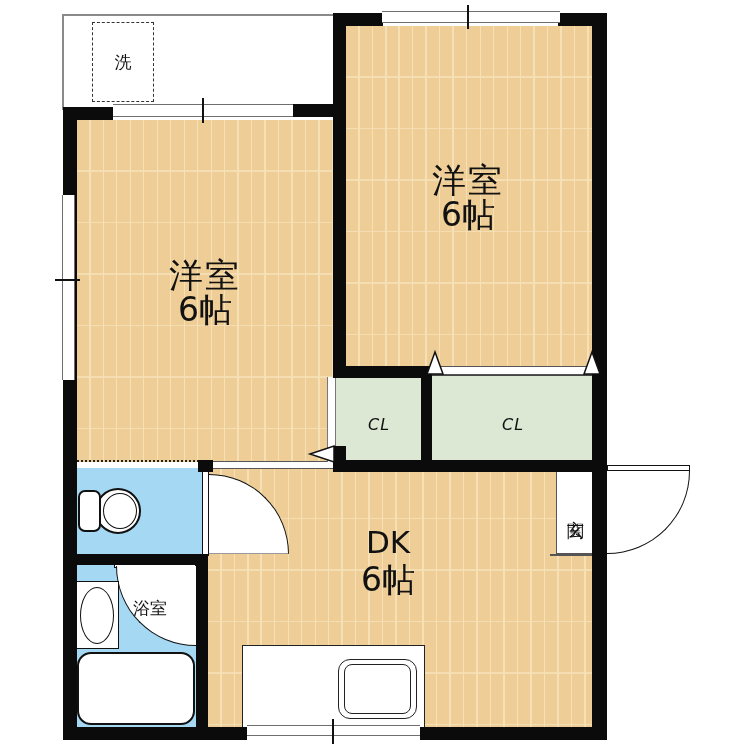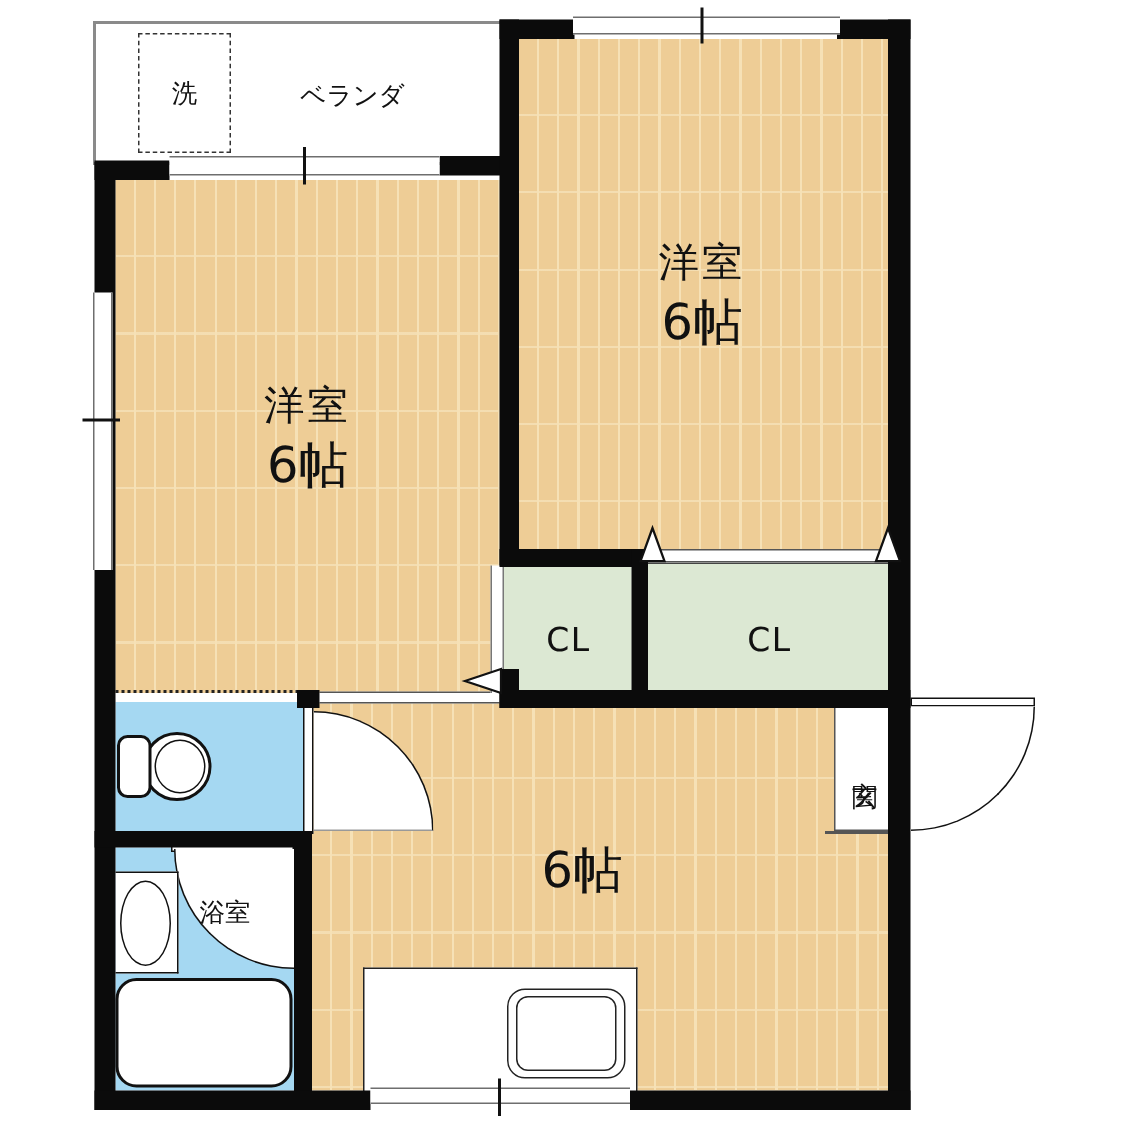--- a/index.html
+++ b/index.html
@@ -16,25 +16,25 @@
   .green{background:#DCE8D3;}
   .water{background:#A5D8F2;}
   .wall{background:#0b0b0b;}
   .whitebox{background:#fff;}
   
   .win-h{background:#fff;border-top:1.5px solid #6e6e6e;border-bottom:1.5px solid #6e6e6e;}
   .win-v{background:#fff;border-left:1.5px solid #6e6e6e;border-right:1.5px solid #6e6e6e;}
   .thinline-h{background:#fff;border-top:1px solid #555;border-bottom:1px solid #555;}
   .track-v{background:#fff;border-left:1px solid #777;border-right:1px solid #777;}
   .label{position:absolute;text-align:center;color:#111;white-space:nowrap;}
-  .roomname{font-size:27px;letter-spacing:2px;line-height:1.2;}
+  .roomname{font-size:34px;letter-spacing:2px;line-height:1.2;}
   .roomsize{font-size:33px;line-height:1.15;}
   .dkname{font-size:31px;line-height:1.1;}
   .small{font-size:17px;}
-  .cltxt{font-size:22px;letter-spacing:1px;}
+  .cltxt{font-size:16px;letter-spacing:1px;font-style:italic;}
   .vtext{writing-mode:vertical-rl;text-orientation:upright;letter-spacing:3px;}
   svg.overlay{position:absolute;left:0;top:0;pointer-events:none;}
 </style>
 </head>
 <body>
 
 <div class="canvas">
 
   <div class="abs wood" style="left:77px;top:120px;width:256px;height:342px;"></div>
   <div class="abs wood" style="left:346px;top:26px;width:246px;height:342px;"></div>
@@ -103,28 +103,28 @@
     <polygon points="435,352 427,374 443,374" fill="#fff" stroke="#111" stroke-width="1.5"></polygon>
     <polygon points="592,352 584,374 600,374" fill="#fff" stroke="#111" stroke-width="1.5"></polygon>
     <polygon points="310,454 334,446 334,462" fill="#fff" stroke="#111" stroke-width="1.5"></polygon>
     <line x1="468" y1="5" x2="468" y2="29" stroke="#111" stroke-width="2"></line>
     <line x1="203" y1="98" x2="203" y2="123" stroke="#111" stroke-width="2"></line>
     <line x1="55" y1="280" x2="80" y2="280" stroke="#111" stroke-width="2"></line>
     <line x1="333" y1="719" x2="333" y2="744" stroke="#111" stroke-width="2"></line>
   </svg>
 
   <div class="label small" style="left:92px;top:51px;width:62px;">洗</div>
-  <div class="label small" style="left:165px;top:52px;width:140px;">ベランダ</div>
 
   <div class="label roomname" style="left:135px;top:255px;width:140px;">洋室</div>
   <div class="label roomsize" style="left:135px;top:291px;width:140px;">6帖</div>
 
   <div class="label roomname" style="left:398px;top:160px;width:140px;">洋室</div>
   <div class="label roomsize" style="left:398px;top:196px;width:140px;">6帖</div>
 
+  <div class="label dkname" style="left:318px;top:525px;width:140px;">DK</div>
   <div class="label roomsize" style="left:318px;top:561px;width:140px;">6帖</div>
 
   <div class="label cltxt" style="left:338px;top:415px;width:82px;">CL</div>
   <div class="label cltxt" style="left:472px;top:415px;width:82px;">CL</div>
 
   <div class="label small" style="left:120px;top:597px;width:60px;">浴室</div>
 
   <div class="label small vtext" style="left:565px;top:478px;height:64px;">玄関</div>
 
 </div>

